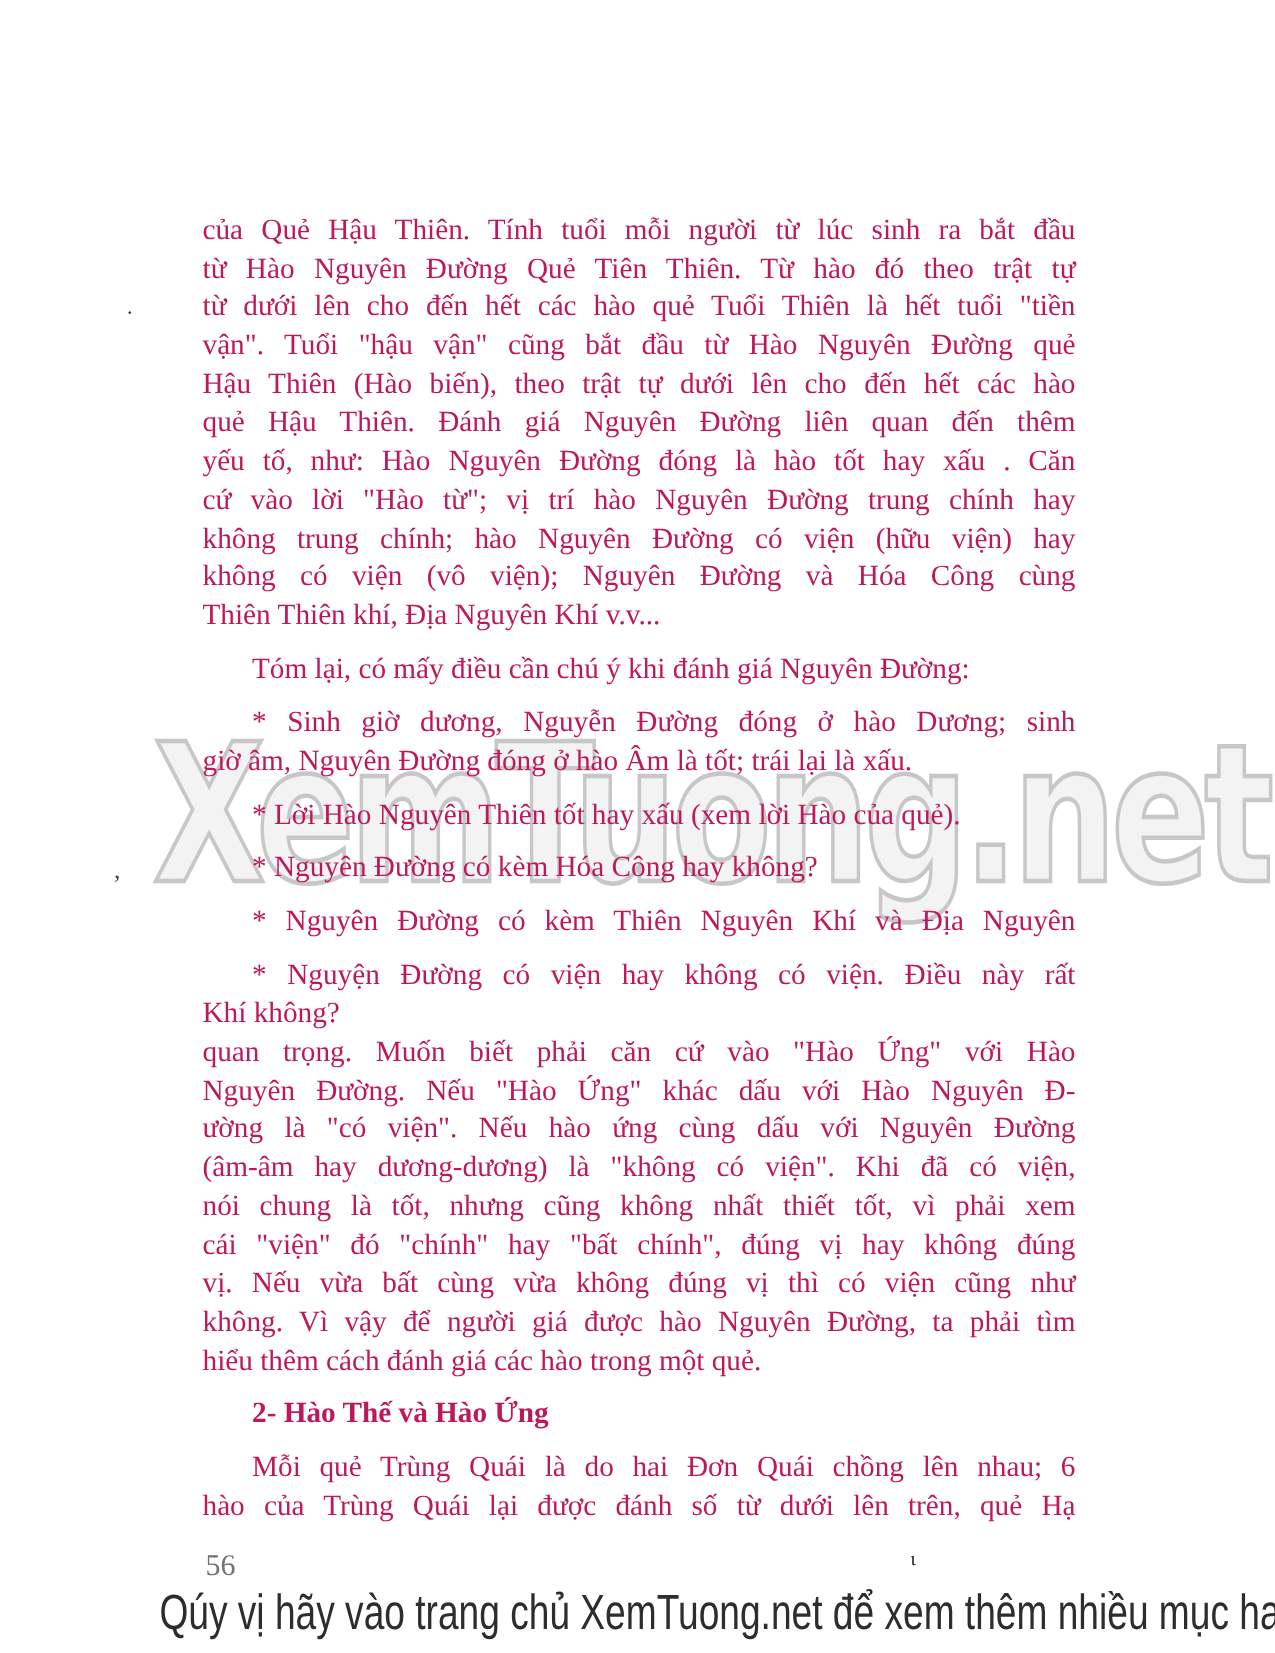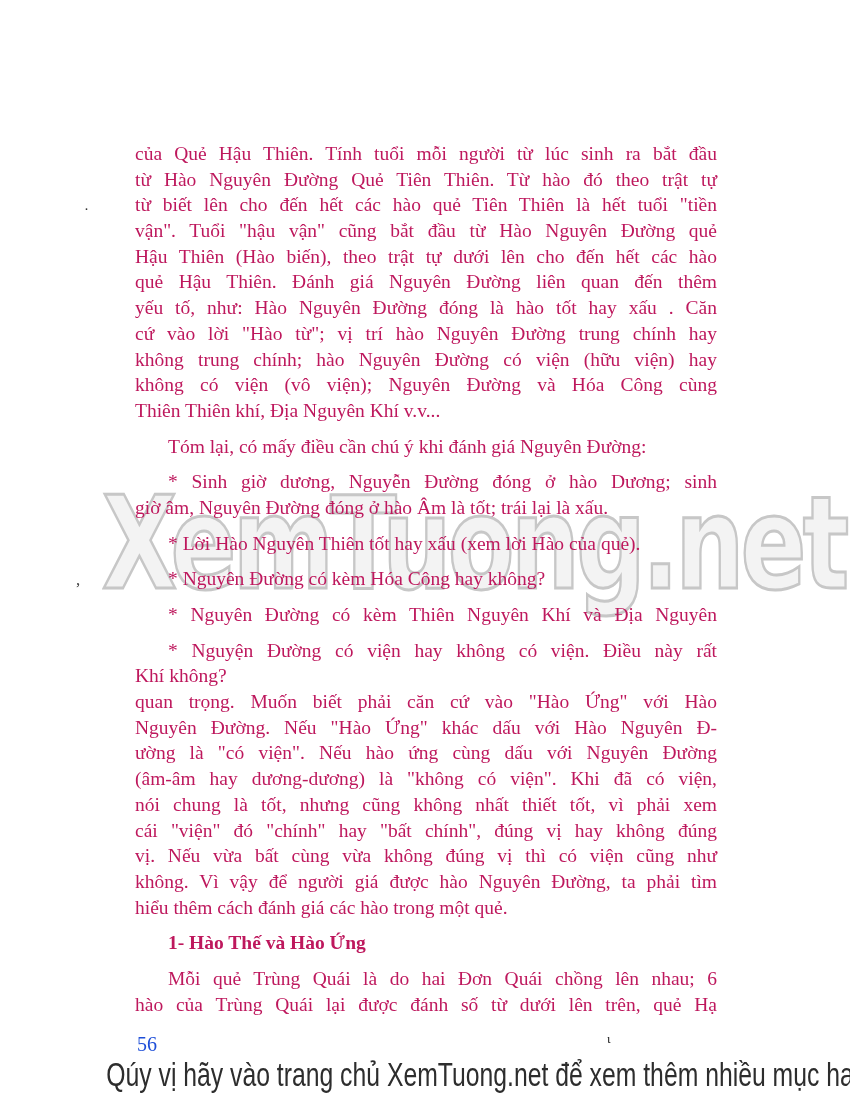--- a/index.html
+++ b/index.html
@@ -46,21 +46,21 @@
   }
   .line.end { text-align-last: left; }
   .line.ind { padding-left: 33px; }
   .line.gap { margin-top: 10px; }
   .line.heading { font-weight: bold; }
 
   .pagenum {
     position: absolute;
     left: 137px; top: 1033px;
     font-size: 20px;
-    color: #1d4ed8;
+    color: #737373;
     z-index: 2;
   }
 
   .footer {
     position: absolute;
     left: 0; top: 1056px; width: 850px;
     text-align: center;
     font-family: "Liberation Sans", sans-serif;
     font-size: 33px;
     color: #2d2d2d;
@@ -83,21 +83,21 @@
 
   <div class="watermark">XemTuong.net</div>
 
   <span class="artifact dot">·</span>
 
   <span class="artifact comma">,</span>
 
   <div class="textblock">
       <div class="line">của Quẻ Hậu Thiên. Tính tuổi mỗi người từ lúc sinh ra bắt đầu</div>
       <div class="line">từ Hào Nguyên Đường Quẻ Tiên Thiên. Từ hào đó theo trật tự</div>
-      <div class="line">từ biết lên cho đến hết các hào quẻ Tiên Thiên là hết tuổi "tiền</div>
+      <div class="line">từ dưới lên cho đến hết các hào quẻ Tuổi Thiên là hết tuổi "tiền</div>
       <div class="line">vận". Tuổi "hậu vận" cũng bắt đầu từ Hào Nguyên Đường quẻ</div>
       <div class="line">Hậu Thiên (Hào biến), theo trật tự dưới lên cho đến hết các hào</div>
       <div class="line">quẻ Hậu Thiên. Đánh giá Nguyên Đường liên quan đến thêm</div>
       <div class="line">yếu tố, như: Hào Nguyên Đường đóng là hào tốt hay xấu . Căn</div>
       <div class="line">cứ vào lời "Hào từ"; vị trí hào Nguyên Đường trung chính hay</div>
       <div class="line">không trung chính; hào Nguyên Đường có viện (hữu viện) hay</div>
       <div class="line">không có viện (vô viện); Nguyên Đường và Hóa Công cùng</div>
       <div class="line end">Thiên Thiên khí, Địa Nguyên Khí v.v...</div>
       <div class="line gap ind end">Tóm lại, có mấy điều cần chú ý khi đánh giá Nguyên Đường:</div>
       <div class="line gap ind">* Sinh giờ dương, Nguyễn Đường đóng ở hào Dương; sinh</div>
@@ -109,21 +109,21 @@
       <div class="line end">Khí không?</div>
       <div class="line">quan trọng. Muốn biết phải căn cứ vào "Hào Ứng" với Hào</div>
       <div class="line">Nguyên Đường. Nếu "Hào Ứng" khác dấu với Hào Nguyên Đ-</div>
       <div class="line">ường là "có viện". Nếu hào ứng cùng dấu với Nguyên Đường</div>
       <div class="line">(âm-âm hay dương-dương) là "không có viện". Khi đã có viện,</div>
       <div class="line">nói chung là tốt, nhưng cũng không nhất thiết tốt, vì phải xem</div>
       <div class="line">cái "viện" đó "chính" hay "bất chính", đúng vị hay không đúng</div>
       <div class="line">vị. Nếu vừa bất cùng vừa không đúng vị thì có viện cũng như</div>
       <div class="line">không. Vì vậy để người giá được hào Nguyên Đường, ta phải tìm</div>
       <div class="line end">hiểu thêm cách đánh giá các hào trong một quẻ.</div>
-      <div class="line gap ind end heading">1- Hào Thế và Hào Ứng</div>
+      <div class="line gap ind end heading">2- Hào Thế và Hào Ứng</div>
       <div class="line gap ind">Mỗi quẻ Trùng Quái là do hai Đơn Quái chồng lên nhau; 6</div>
       <div class="line">hào của Trùng Quái lại được đánh số từ dưới lên trên, quẻ Hạ</div>
     </div>
 
   <div class="pagenum">56</div>
 
   <span class="artifact tick">ι</span>
 
   <div class="footer">Qúy vị hãy vào trang chủ XemTuong.net để xem thêm nhiều mục hay khác</div>
 

